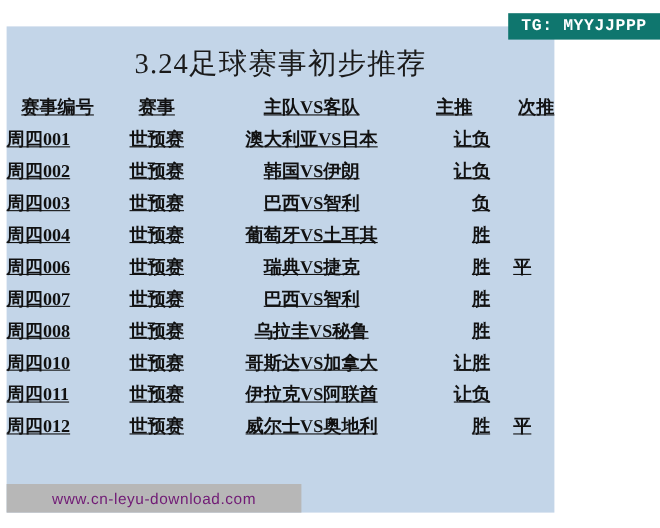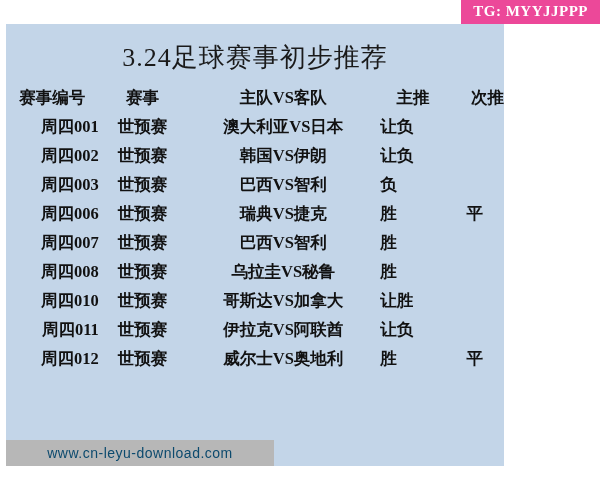--- a/index.html
+++ b/index.html
@@ -27,24 +27,24 @@
     top: 24px;
     width: 498px;
     height: 442px;
     background: #c3d5e8;
     box-sizing: border-box;
   }
   
   #tg-tag {
     position: absolute;
     right: 0px;
-    top: 0px;
-    background: #ec4899;
+    top: 12px;
+    background: #0f766e;
     color: #ffffff;
-    font-family: Liberation Serif, serif;
+    font-family: Liberation Mono, monospace;
     font-size: 15px;
     font-weight: bold;
     letter-spacing: 0.5px;
     padding: 4px 12px 5px 12px;
     line-height: 1;
     z-index: 5;
   }
   #title {
     text-align: center;
     font-size: 26px;
@@ -53,53 +53,54 @@
     padding-top: 16px;
     letter-spacing: 1px;
     font-family: "Liberation Serif", serif;
   }
   table.sched {
     width: 100%;
     border-collapse: collapse;
     margin-top: 8px;
     font-size: 16.5px;
     color: #111111;
+    text-decoration: underline;
   }
   table.sched th, table.sched td {
     padding: 0;
     height: 29px;
     font-weight: bold;
     font-family: "Liberation Serif", serif;
     white-space: nowrap;
   }
   table.sched th {
     font-size: 16.5px;
   }
-  .col-id   { width: 105px; text-align: right; }
+  .col-id   { width: 105px; text-align: left; }
   .col-comp { width: 105px; text-align: center; }
   .col-match{ width: 228px; text-align: center; }
-  .col-main { width: 80px; text-align: left; }
+  .col-main { width: 80px; text-align: right; }
   .col-sec  { width: 70px; text-align: center; }
 
   
   th.col-id   { text-align: center; }
   th.col-comp { text-align: center; }
   th.col-match{ text-align: center; }
   th.col-main { text-align: center; }
   th.col-sec  { text-align: right; }
 
   
   #watermark {
     position: absolute;
     left: 6px;
     bottom: 14px;
     width: 268px;
     height: 26px;
     background: #b7b7b7;
-    color: #0c4a6e;
+    color: #701a75;
     font-family: "Liberation Sans", sans-serif;
     font-size: 14px;
     line-height: 26px;
     text-align: center;
     letter-spacing: 0.5px;
   }
 </style>
 </head>
 <body>
 
@@ -137,20 +138,27 @@
             <td class="col-sec"></td>
           </tr>
           <tr>
             <td class="col-id">周四003</td>
             <td class="col-comp">世预赛</td>
             <td class="col-match">巴西VS智利</td>
             <td class="col-main">负</td>
             <td class="col-sec"></td>
           </tr>
           <tr>
+            <td class="col-id">周四004</td>
+            <td class="col-comp">世预赛</td>
+            <td class="col-match">葡萄牙VS土耳其</td>
+            <td class="col-main">胜</td>
+            <td class="col-sec"></td>
+          </tr>
+          <tr>
             <td class="col-id">周四006</td>
             <td class="col-comp">世预赛</td>
             <td class="col-match">瑞典VS捷克</td>
             <td class="col-main">胜</td>
             <td class="col-sec">平</td>
           </tr>
           <tr>
             <td class="col-id">周四007</td>
             <td class="col-comp">世预赛</td>
             <td class="col-match">巴西VS智利</td>

